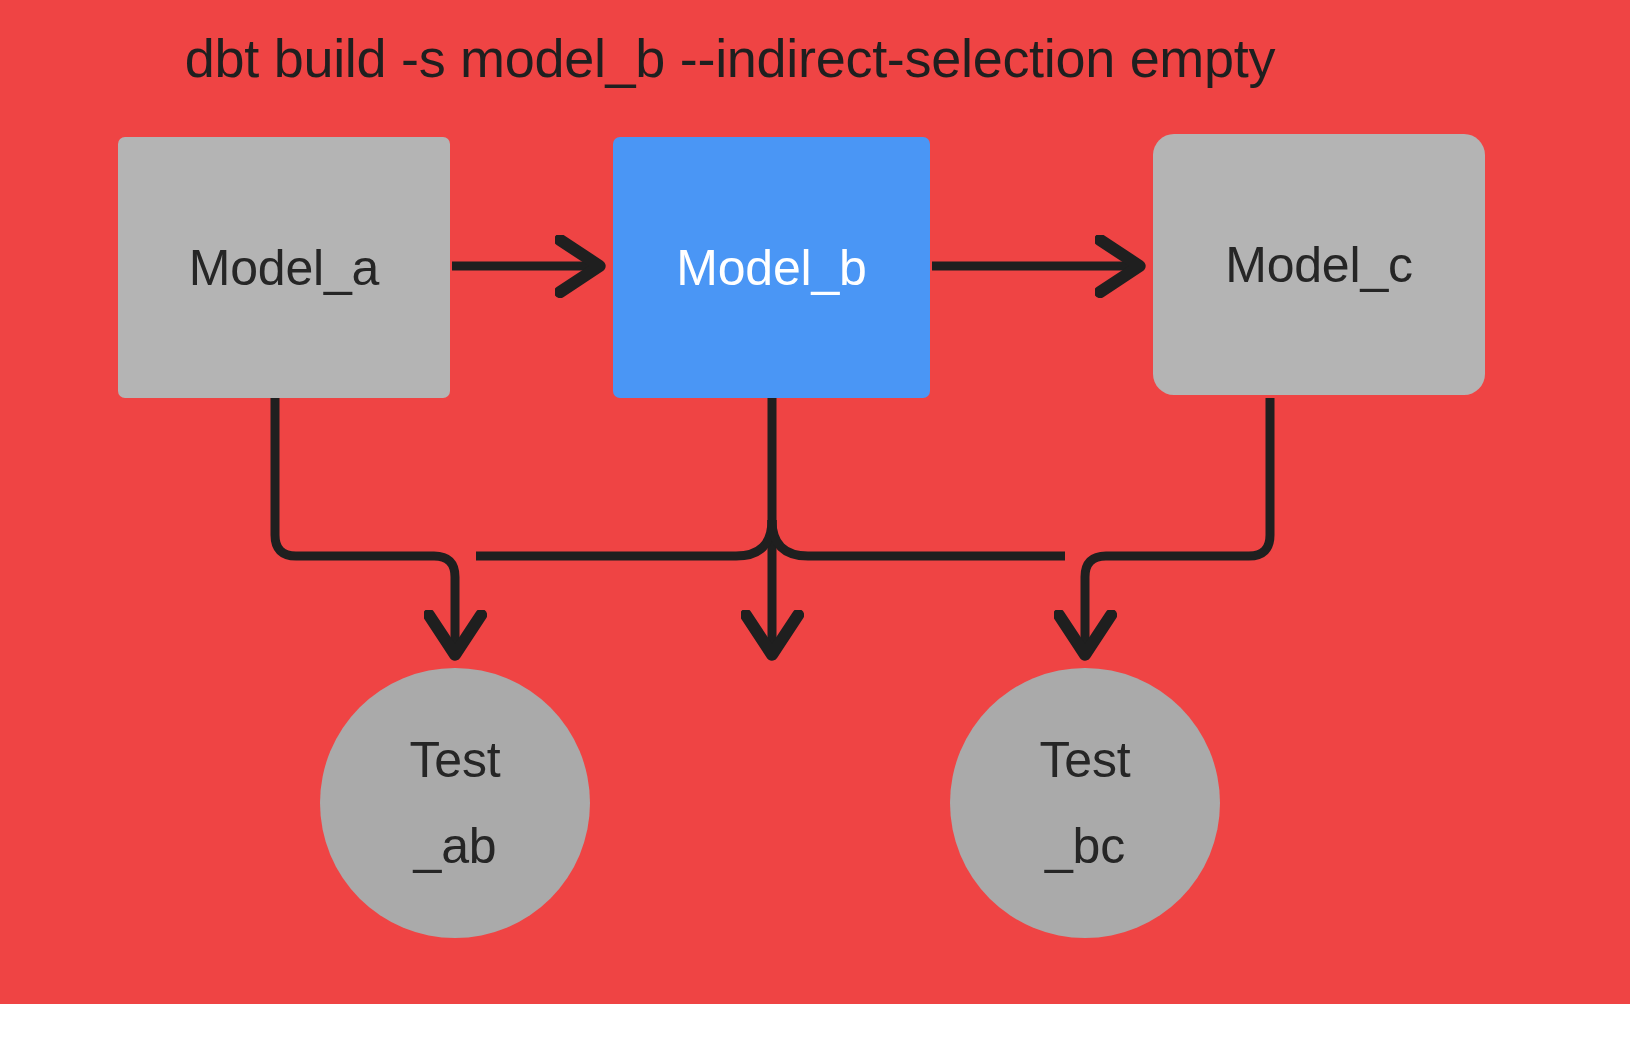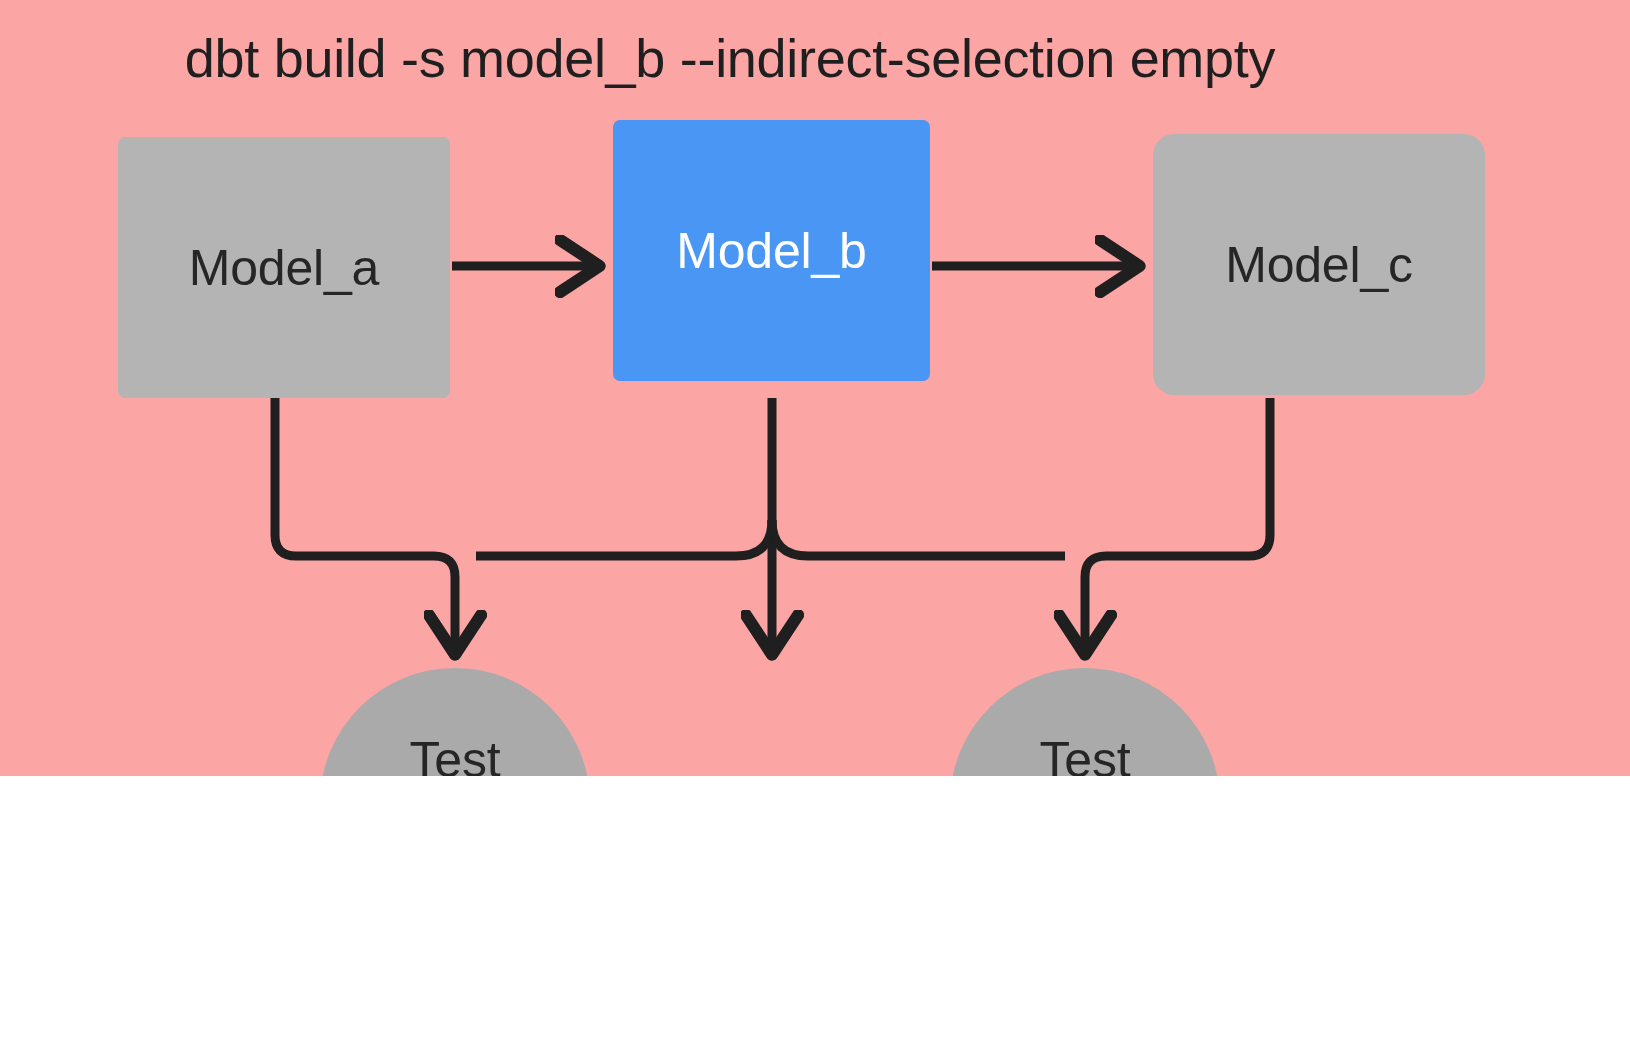--- a/index.html
+++ b/index.html
@@ -8,22 +8,22 @@
     padding: 0;
     background: #ffffff;
   }
   body {
     font-family: "Liberation Sans", sans-serif;
     -webkit-font-smoothing: antialiased;
   }
   #canvas {
     position: relative;
     width: 1630px;
-    height: 776px;
-    background: #fca5a5;
+    height: 1004px;
+    background: #ef4444;
     overflow: hidden;
   }
   
   #diagram-title {
     position: absolute;
     left: 0;
     top: 26px;
     width: 1460px;
     text-align: center;
     font-size: 54px;
@@ -64,21 +64,21 @@
   .model-node.gray .node-label {
     color: #262626;
   }
   .model-node.blue {
     background: #4a96f5;
   }
   .model-node.blue .node-label {
     color: #ffffff;
   }
   #node-model-a { left: 118px; top: 137px; width: 332px; height: 261px; }
-  #node-model-b { left: 613px; top: 120px; width: 317px; height: 261px; text-align: right; }
+  #node-model-b { left: 613px; top: 137px; width: 317px; height: 261px; text-align: right; }
   #node-model-c { left: 1153px; top: 134px; width: 332px; height: 261px; border-radius: 21px; }
 
   
   .test-node {
     position: absolute;
     border-radius: 50%;
     background: #aaaaaa;
     display: flex;
     flex-direction: column;
     align-items: center;

